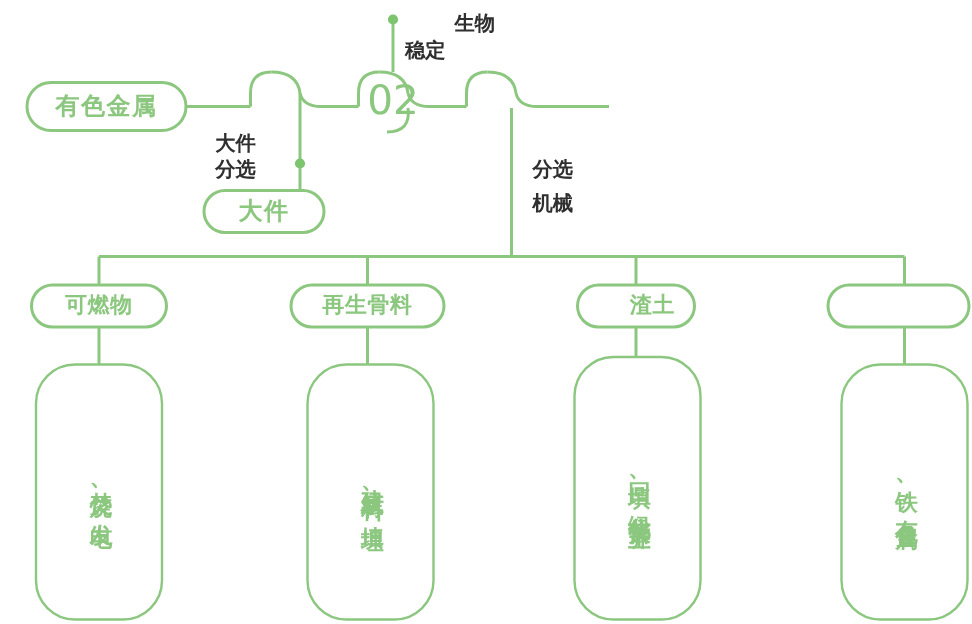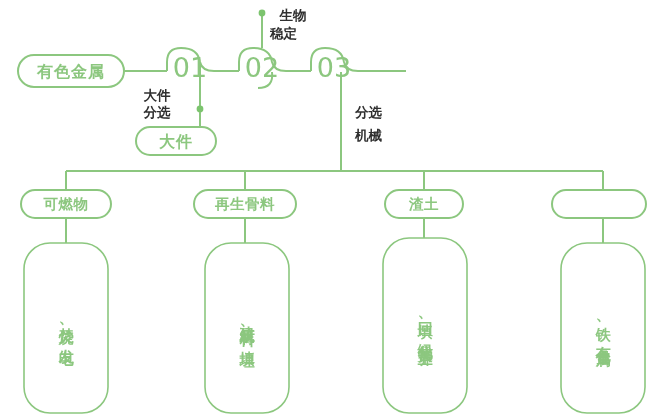--- a/index.html
+++ b/index.html
@@ -156,38 +156,36 @@
     <path class="stroke-line" d="M603,218 L603,243"></path>
 
     <rect class="box-shape" x="24" y="243" width="84" height="170" rx="26" ry="26"></rect>
     <rect class="box-shape" x="205" y="243" width="84" height="170" rx="26" ry="26"></rect>
     <rect class="box-shape" x="383" y="238" width="84" height="175" rx="26" ry="26"></rect>
     <rect class="box-shape" x="561" y="243" width="84" height="170" rx="26" ry="26"></rect>
   </svg>
 
   <div class="txt pill-text-lg" style="left:31px; top:63px; width:80px; text-align:center;">有色金属</div>
 
-  <div class="txt stage-num" style="left:168px; top:52px; width:44px; text-align:center;">01</div>
   <div class="txt stage-num" style="left:240px; top:52px; width:44px; text-align:center;">02</div>
-  <div class="txt stage-num" style="left:312px; top:52px; width:44px; text-align:center;">03</div>
 
   <div class="txt stage-label" style="left:132px; top:88px; width:50px;">大件</div>
   <div class="txt stage-label" style="left:132px; top:105px; width:50px;">分选</div>
 
-  <div class="txt stage-label" style="left:268px; top:8px; width:50px; text-align:center;">生物</div>
+  <div class="txt stage-label" style="left:280px; top:8px; width:50px; text-align:right;">生物</div>
   <div class="txt stage-label" style="left:270px; top:26px; width:50px; text-align:left;">稳定</div>
 
   <div class="txt stage-label" style="left:355px; top:88px; width:50px; text-align:left;margin-top:40px;">机械</div>
   <div class="txt stage-label" style="left:355px; top:105px; width:50px; text-align:left;">分选</div>
 
   <div class="txt pill-text-lg" style="left:146px; top:133px; width:60px; text-align:center;">大件</div>
 
   <div class="txt pill-text" style="left:199px; top:196px; width:92px; text-align:center;">再生骨料</div>
   <div class="txt pill-text" style="left:26px; top:196px; width:80px; text-align:center;">可燃物</div>
-  <div class="txt pill-text" style="left:390px; top:196px; width:68px; text-align:center;">渣土</div>
+  <div class="txt pill-text" style="left:401px; top:196px; width:68px; text-align:center;">渣土</div>
 
   <div class="vbox" style="left:24px; top:243px; width:84px; height:170px;">
     <span class="vert-text">焚烧、发电</span>
   </div>
 
   <div class="vbox" style="left:205px; top:243px; width:84px; height:170px;">
     <span class="vert-text">建筑材料、填埋</span>
   </div>
 
   <div class="vbox" style="left:383px; top:238px; width:84px; height:175px;">

